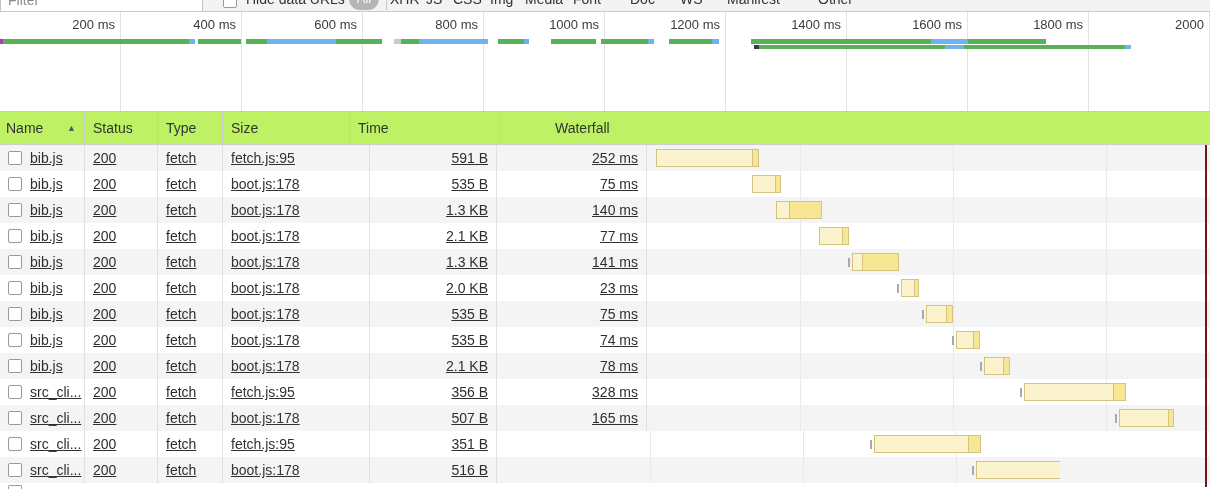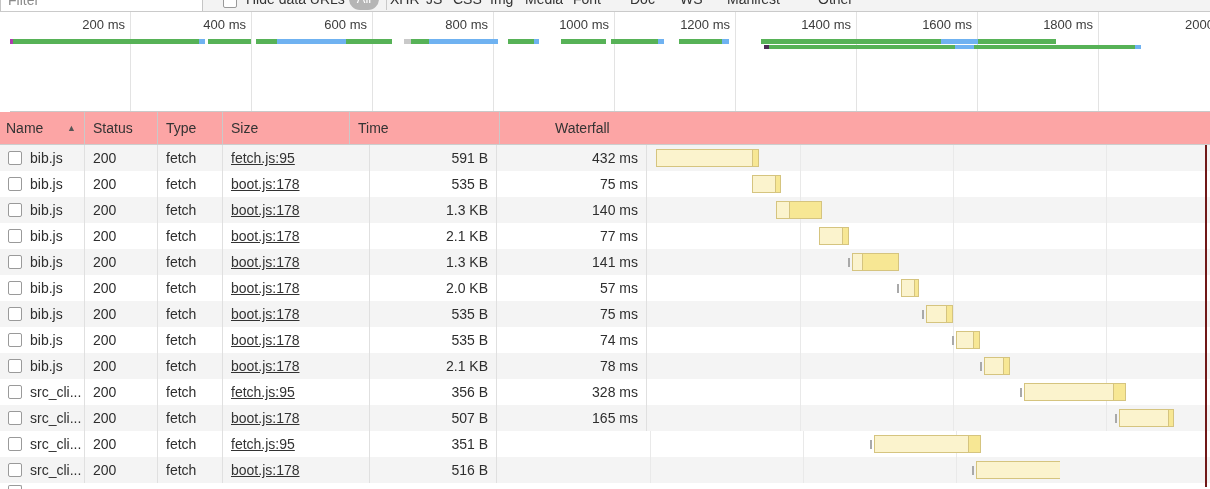--- a/index.html
+++ b/index.html
@@ -17,38 +17,38 @@
     background:#fff; border:1px solid #9a9a9a; border-radius:2px; }
   .strip-label { position:absolute; top:-14px; height:26px; line-height:26px;
     font-size:14px; color:#333; white-space:nowrap; }
   .pill { position:absolute; left:349px; top:-12px; width:30px; height:22px;
     background:#b5b5b5; border-radius:11px; color:#fff; font-size:13px;
     text-align:center; line-height:22px; }
   .strip-sep { position:absolute; left:386px; top:-8px; width:1px; height:18px; background:#c9c9c9; }
 
   
   .overview { position:relative; height:100px; background:#fff;
-    border-bottom:1px solid #c9c9c9; overflow:hidden;margin-left:10px; }
+    border-bottom:1px solid #c9c9c9; overflow:hidden; }
   .ov-grid { position:absolute; top:0; bottom:0; width:1px; background:#e3e3e3; }
   .ov-label { position:absolute; top:5px; height:16px; width:90px; text-align:right;
     font-size:13px; color:#3c3c3c; white-space:nowrap; }
   .ov-seg { position:absolute; }
   .lane1 { top:27px; height:5px; }
   .lane2 { top:33px; height:4px; }
 
   
-  .ghead { display:flex; height:33px; background:#fca5a5; border-bottom:1px solid #cdcdcd; }
+  .ghead { display:flex; height:33px; background:#bef264; border-bottom:1px solid #cdcdcd; }
   .hcell { position:relative; height:32px; line-height:32px; font-size:14px; color:#333;
     padding-left:8px; border-right:1px solid #c9c9c9; overflow:hidden; white-space:nowrap; }
   .hcell:first-child { padding-left:6px; }
   .hcell:last-child { border-right:none; }
   .sort-arrow { position:absolute; right:8px; top:0; font-size:9px; color:#555; }
 
   .gbody { position:relative; }
-  .grow { display:flex; height:26px; }
+  .grow { display:flex; height:26px;text-decoration:underline; }
   .grow.odd { background:#f4f4f4; }
   .grow.even { background:#fff; }
   .cell { height:26px; line-height:26px; font-size:14px; color:#2e2e2e;
     padding-left:8px; border-right:1px solid #e0e0e0; overflow:hidden; white-space:nowrap; }
   .cell.num { text-align:right; padding-right:8px; padding-left:0; }
   .cell.namec { display:flex; align-items:center; padding-left:0; }
   .row-cb { width:14px; height:14px; background:#fff; border:1px solid #9a9a9a;
     border-radius:2px; margin-left:8px; margin-right:8px; flex:none; }
   .init-link { text-decoration:underline; color:#333; }
   .wfcell { position:relative; border-right:none; padding:0; }
@@ -140,21 +140,21 @@
   <div class="gbody" id="gridBody">
       <div class="grow odd">
         <div class="cell namec" style="width: 85px;">
           <span class="row-cb"></span>
           <span>bib.js</span>
         </div>
         <div class="cell" style="width: 73px;">200</div>
         <div class="cell" style="width: 65px;">fetch</div>
         <div class="cell" style="width: 147px;"><span class="init-link">fetch.js:95</span></div>
         <div class="cell num" style="width: 127px;">591 B</div>
-        <div class="cell num" style="width: 150px;">432 ms</div>
+        <div class="cell num" style="width: 150px;">252 ms</div>
         <div class="cell wfcell" style="width: 563px;">
           <div class="wf-grid" style="left: 153px;"></div>
           <div class="wf-grid" style="left: 306px;"></div>
           <div class="wf-grid" style="left: 459px;"></div>
           <div class="wf-bar" style="left: 9px;">
             <div class="wf-light" style="width: 95px;"></div>
             <div class="wf-dark" style="width: 6px;"></div>
           </div>
         </div>
       </div>
@@ -241,21 +241,21 @@
       </div>
       <div class="grow even">
         <div class="cell namec" style="width: 85px;">
           <span class="row-cb"></span>
           <span>bib.js</span>
         </div>
         <div class="cell" style="width: 73px;">200</div>
         <div class="cell" style="width: 65px;">fetch</div>
         <div class="cell" style="width: 147px;"><span class="init-link">boot.js:178</span></div>
         <div class="cell num" style="width: 127px;">2.0 KB</div>
-        <div class="cell num" style="width: 150px;">57 ms</div>
+        <div class="cell num" style="width: 150px;">23 ms</div>
         <div class="cell wfcell" style="width: 563px;">
           <div class="wf-grid" style="left: 153px;"></div>
           <div class="wf-grid" style="left: 306px;"></div>
           <div class="wf-grid" style="left: 459px;"></div>
           <div class="wf-tick" style="left: 250px;"></div>
           <div class="wf-bar" style="left: 254px;">
             <div class="wf-light" style="width: 12px;"></div>
             <div class="wf-dark" style="width: 4px;"></div>
           </div>
         </div>

